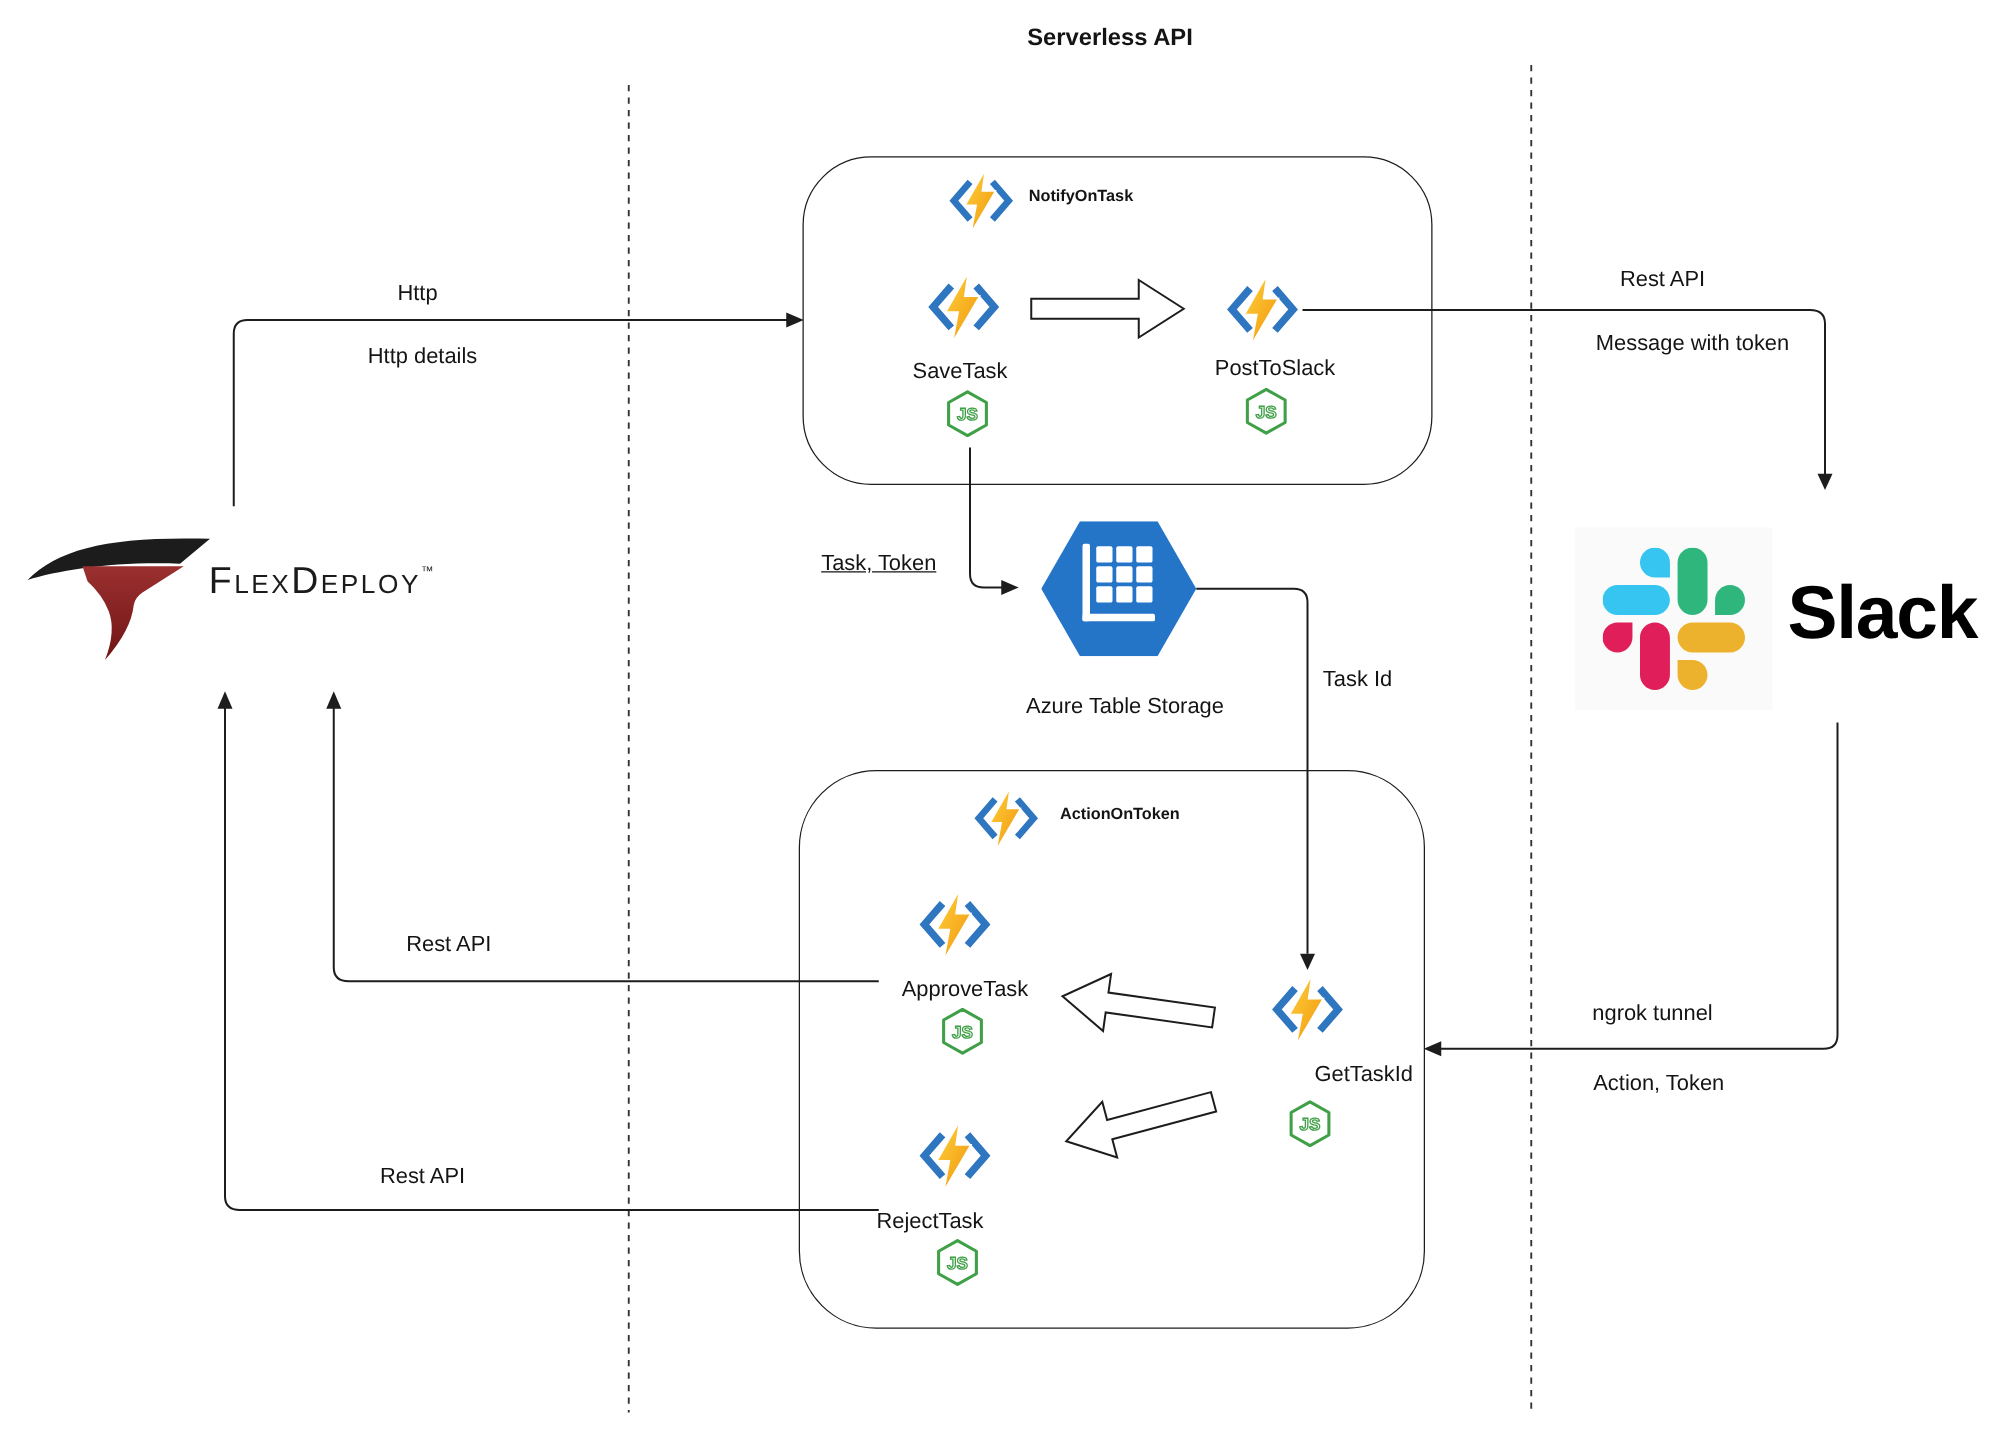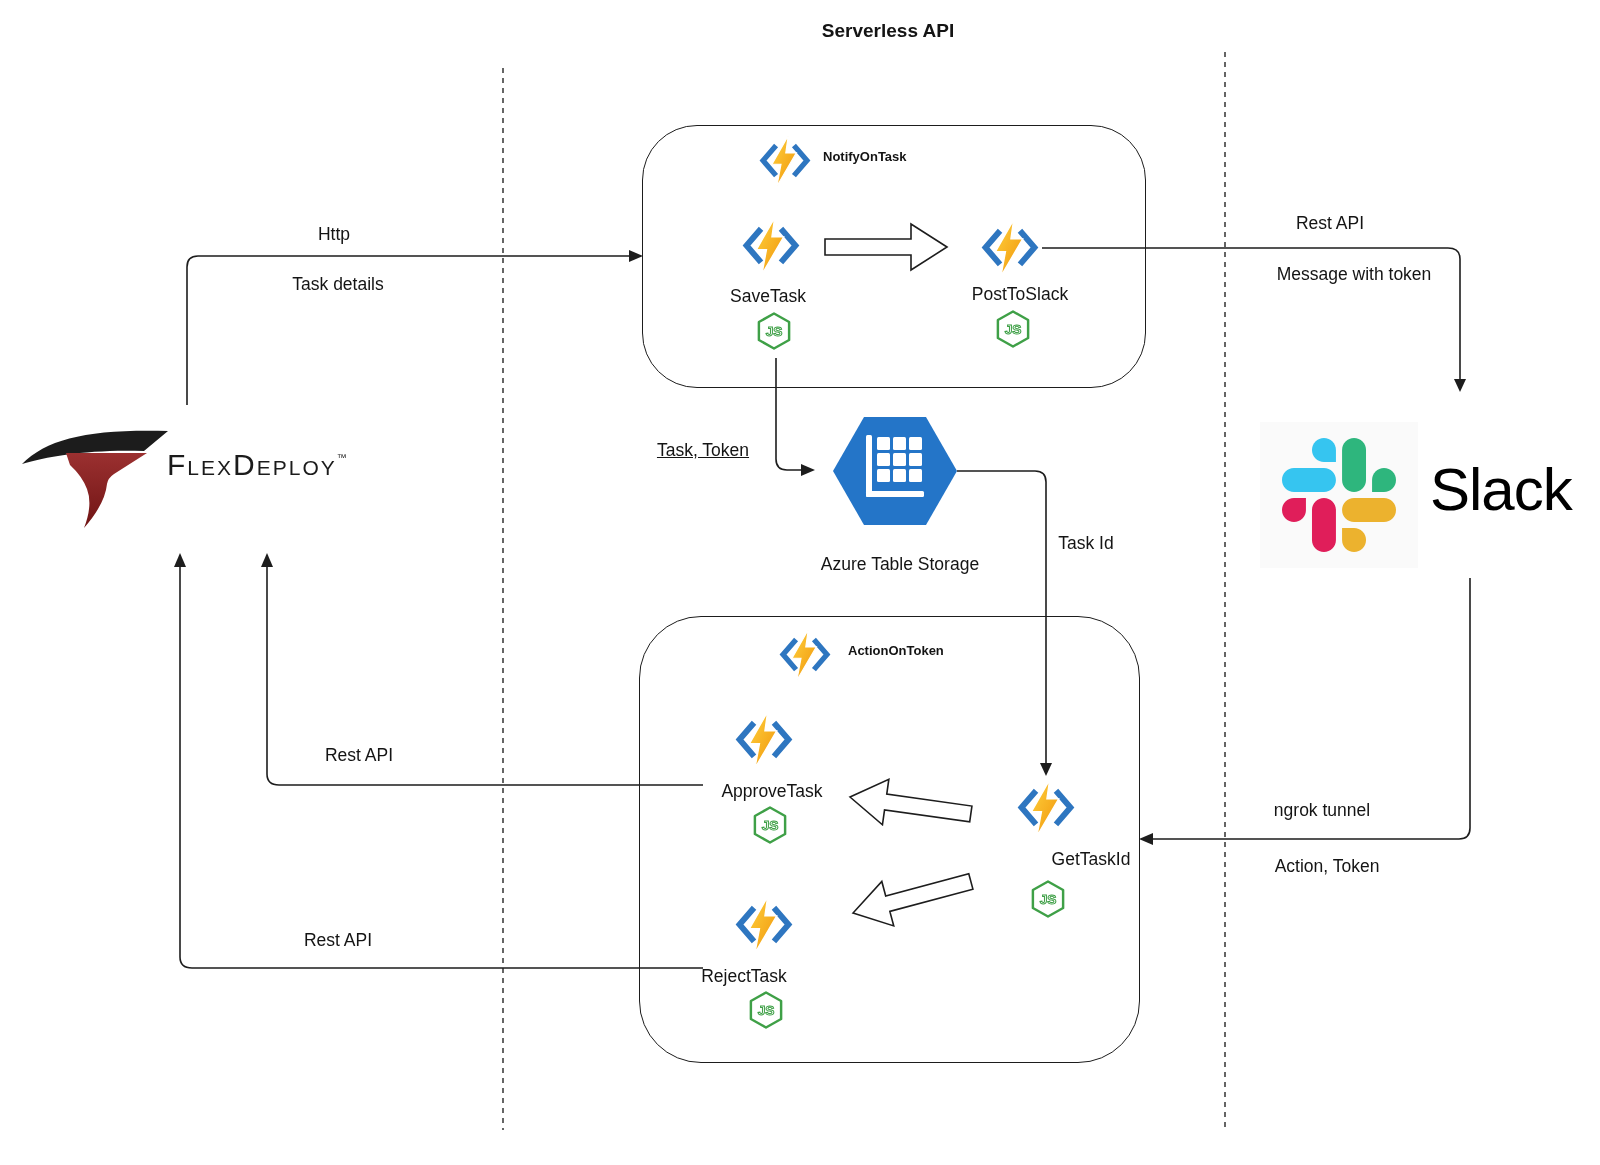--- a/index.html
+++ b/index.html
@@ -14,21 +14,21 @@
   .group-title{font-size:13px;font-weight:bold;white-space:nowrap;}
   .fn-label{font-size:17.5px;white-space:nowrap;transform:translateX(-50%);}
   .edge-label{font-size:17.5px;white-space:nowrap;transform:translateX(-50%);color:#141414;}
   .storage-label{font-size:17.5px;white-space:nowrap;transform:translateX(-50%);}
   .flex-wordmark{
     font-size:30px;font-weight:400;letter-spacing:2px;color:#1b1b1b;
     font-variant:small-caps;white-space:nowrap;
   }
   .flex-tm{font-size:10px;font-variant:normal;letter-spacing:0;vertical-align:14px;}
   .slack-tile{position:absolute;background:#fafafa;}
-  .slack-wordmark{font-size:60px;font-weight:normal;letter-spacing:-1px;color:#000;white-space:nowrap;}
+  .slack-wordmark{font-size:60px;font-weight:bold;letter-spacing:-1px;color:#000;white-space:nowrap;}
 </style>
 </head>
 <body>
 
 <div class="canvas">
 
   <svg class="wires" viewBox="0 0 1600 1165">
     <defs>
       <linearGradient id="boltGrad" x1="0" y1="0" x2="1" y2="1">
         <stop offset="0" stop-color="#FFD23E"></stop>
@@ -187,21 +187,21 @@
   <div class="abs flex-wordmark" style="left:167px;top:448px;"><span>FlexDeploy</span><span class="flex-tm">™</span></div>
 
   <div class="slack-tile" style="left:1260px;top:422px;width:158px;height:146px;">
     <svg style="position:absolute;left:22px;top:16px;width:114px;height:114px;">
         <use href="#sym-slack"></use>
       </svg>
   </div>
   <div class="abs slack-wordmark" style="left:1430px;top:455px;">Slack</div>
 
   <div class="abs edge-label" style="left:334px;top:224px;">Http</div>
-  <div class="abs edge-label" style="left:338px;top:274px;">Task details</div>
+  <div class="abs edge-label" style="left:338px;top:274px;">Http details</div>
 
   <div class="abs edge-label" style="left:1330px;top:213px;">Rest API</div>
   <div class="abs edge-label" style="left:1354px;top:264px;">Message with token</div>
 
   <div class="abs edge-label" style="left:703px;top:440px;text-decoration:underline;">Task, Token</div>
   <div class="abs edge-label" style="left:1086px;top:533px;">Task Id</div>
 
   <div class="abs edge-label" style="left:1322px;top:800px;">ngrok tunnel</div>
   <div class="abs edge-label" style="left:1327px;top:856px;">Action, Token</div>
 

